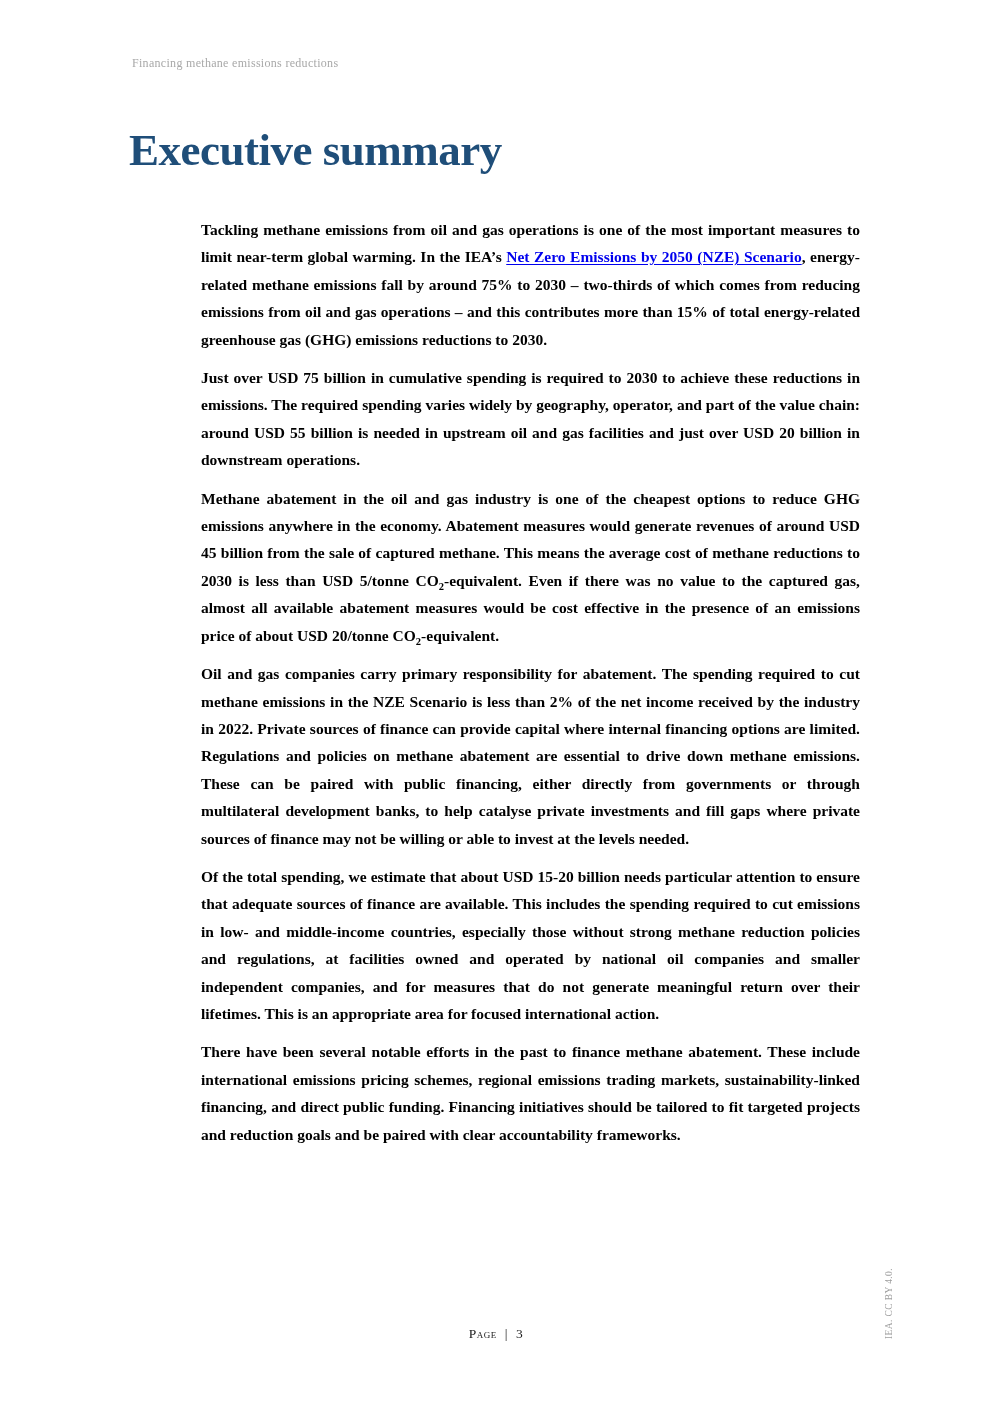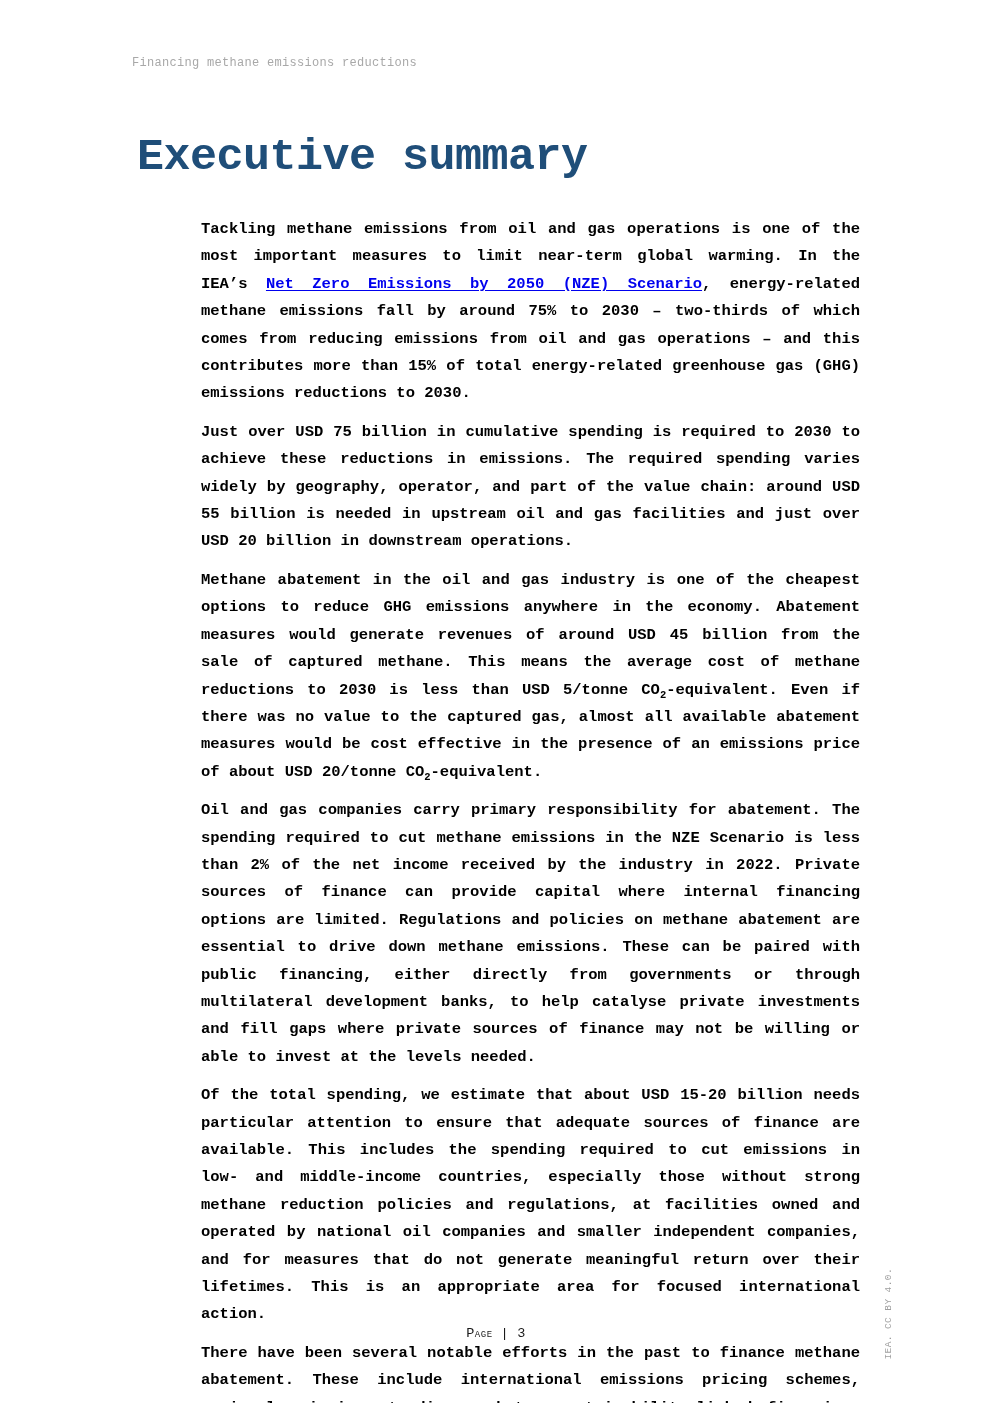--- a/index.html
+++ b/index.html
@@ -6,36 +6,36 @@
     margin: 0;
     padding: 0;
     background: #ffffff;
   }
   .page {
     position: relative;
     width: 992px;
     height: 1403px;
     background: #ffffff;
     overflow: hidden;
-    font-family: Liberation Mono, monospace;
+    font-family: Liberation Serif, serif;
   }
   .running-header {
     position: absolute;
     left: 132px;
     top: 56px;
     font-size: 12px;
     font-weight: 400;
     color: var(--header-gray, #A8A8A8);
     letter-spacing: 0.3px;
   }
   .doc-title {
     position: absolute;
     left: 129px;
     top: 124px;
-    margin: 8px;
+    margin: 0;
     font-size: 45px;
     font-weight: 700;
     color: var(--title-blue, #1F4E79);
     letter-spacing: -0.5px;
     white-space: nowrap;
   }
   .content {
     position: absolute;
     left: 193px;
     top: 216px;

